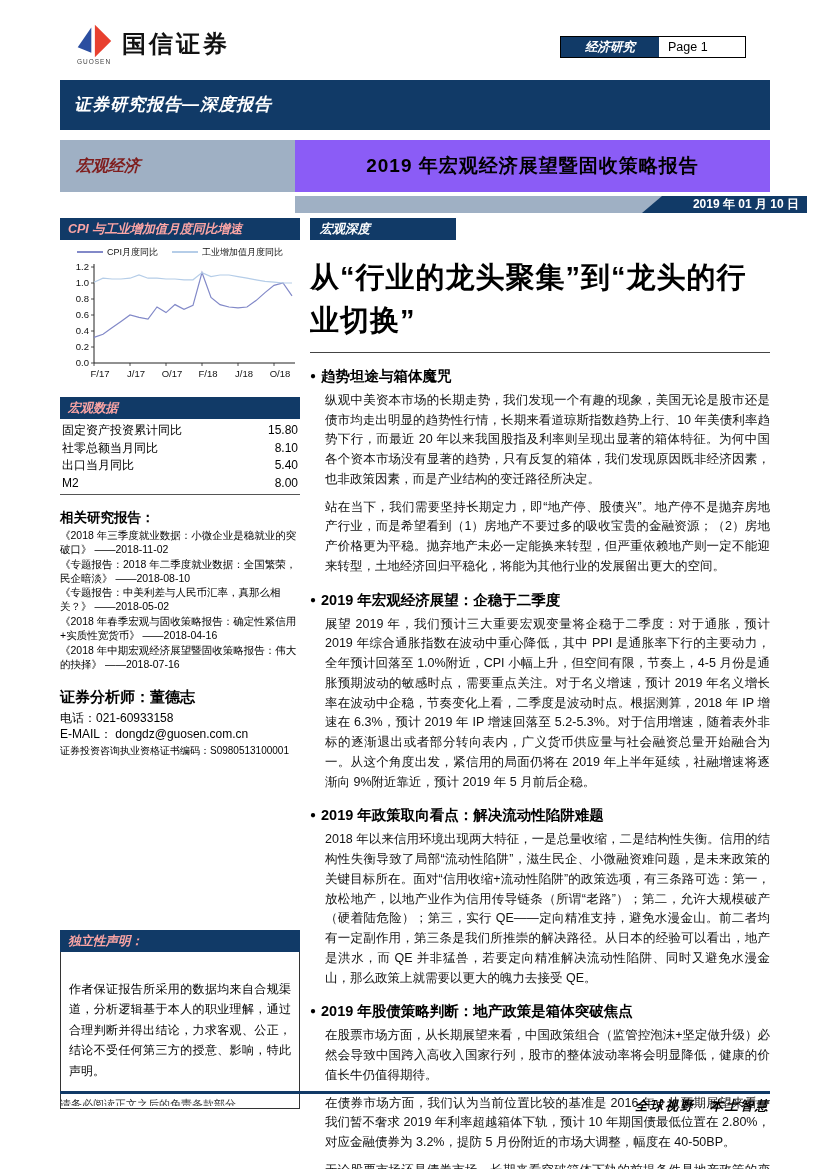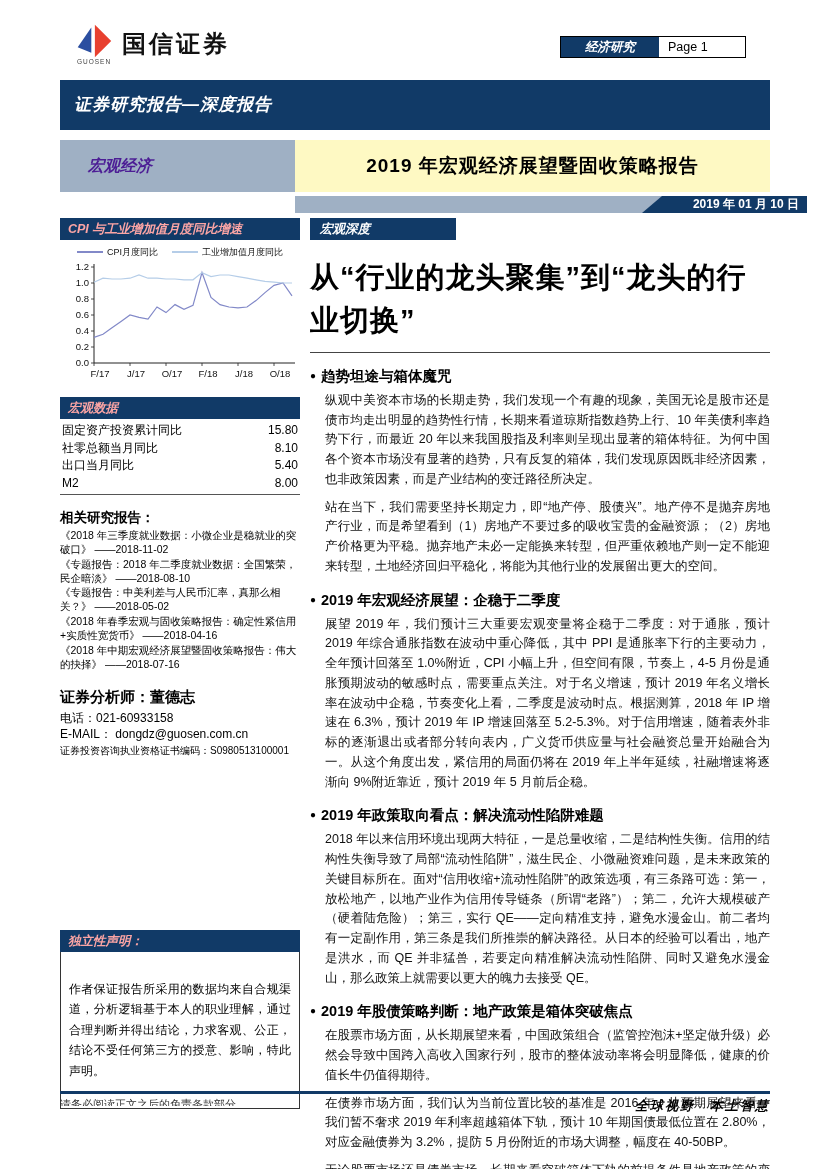--- a/index.html
+++ b/index.html
@@ -11,22 +11,22 @@
   .logo-mark { display:flex; flex-direction:column; align-items:center; }
   .logo-sub { font-size:6.5px; letter-spacing:1px; color:#444; margin-top:-2px; }
   .logo-cn { font-size:24px; font-weight:bold; color:#111; letter-spacing:3px; margin-left:8px; font-family:"Liberation Serif", serif; }
   .cat-box { position:absolute; left:560px; top:36px; height:22px; display:flex; border:1px solid #000; }
   .cat-cell { width:98px; background:#113a67; color:#fff; font-weight:bold; font-style:italic; font-size:12.5px; line-height:20px; text-align:center; }
   .pg-cell { width:86px; background:#fff; color:#000; font-size:12.5px; line-height:20px; padding-left:9px; }
 
   .band { position:absolute; left:60px; top:80px; width:710px; height:50px; background:#113a67; color:#fff; font-weight:bold; font-style:italic; font-size:17px; line-height:50px; padding-left:14px; letter-spacing:1px; }
 
   
-  .sec-box { position:absolute; left:60px; top:140px; width:242px; height:52px; background:#9fb0c4; color:#4c1d95; font-weight:bold; font-style:italic; font-size:16px; line-height:52px; padding-left:28px; }
-  .title-box { position:absolute; left:295px; top:140px; width:475px; height:52px; background:#fef9c3; color:#000; font-weight:bold; font-size:19px; line-height:52px; text-align:center; letter-spacing:1px; }
+  .sec-box { position:absolute; left:60px; top:140px; width:242px; height:52px; background:#9fb0c4; color:#7f1d1d; font-weight:bold; font-style:italic; font-size:16px; line-height:52px; padding-left:16px; }
+  .title-box { position:absolute; left:295px; top:140px; width:475px; height:52px; background:#8b5cf6; color:#000; font-weight:bold; font-size:19px; line-height:52px; text-align:center; letter-spacing:1px; }
   .date-strip { position:absolute; left:295px; top:196px; width:512px; height:17px; background:#9fb0c4; }
   .date-badge { position:absolute; right:0; top:0; height:17px; width:165px; background:#113a67; clip-path:polygon(20px 0, 100% 0, 100% 100%, 0 100%); color:#fff; font-weight:bold; font-size:12px; line-height:17px; text-align:right; padding-right:8px; }
 
   
   .leftcol { position:absolute; left:60px; top:218px; width:240px; height:860px; }
   .side-hdr { background:#113a67; color:#fca5a5; font-weight:bold; font-style:italic; font-size:12.5px; height:22px; line-height:22px; padding-left:8px; }
   .chart-wrap { margin-top:5px; }
   .chart-legend { display:flex; justify-content:center; gap:14px; font-size:9px; color:#111; height:14px; align-items:center; }
   .lg-item { display:inline-flex; align-items:center; gap:4px; }
   .lg-line { display:inline-block; width:26px; height:2px; }

